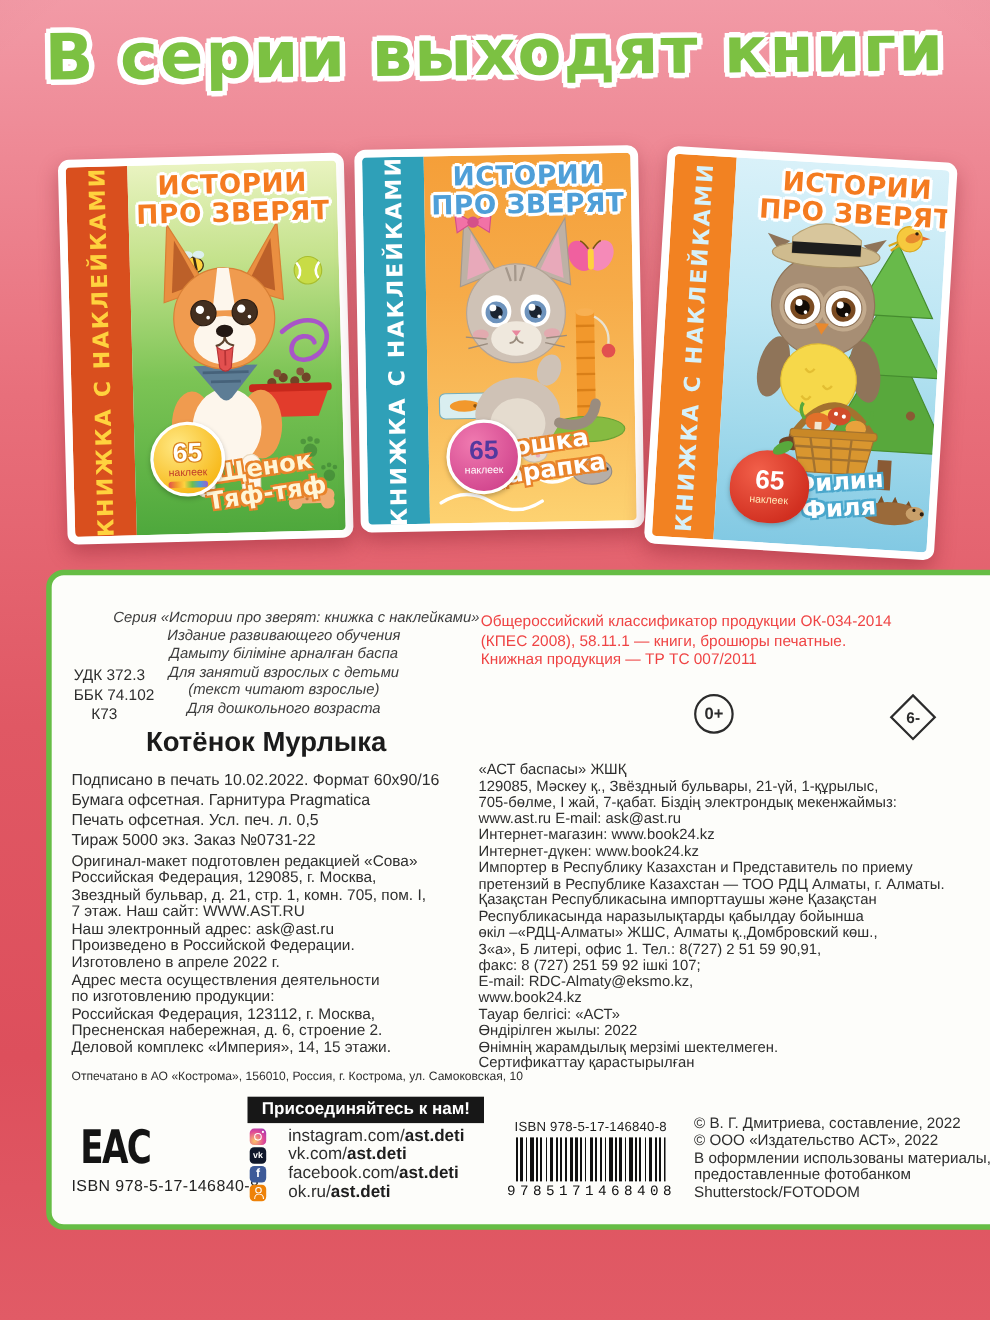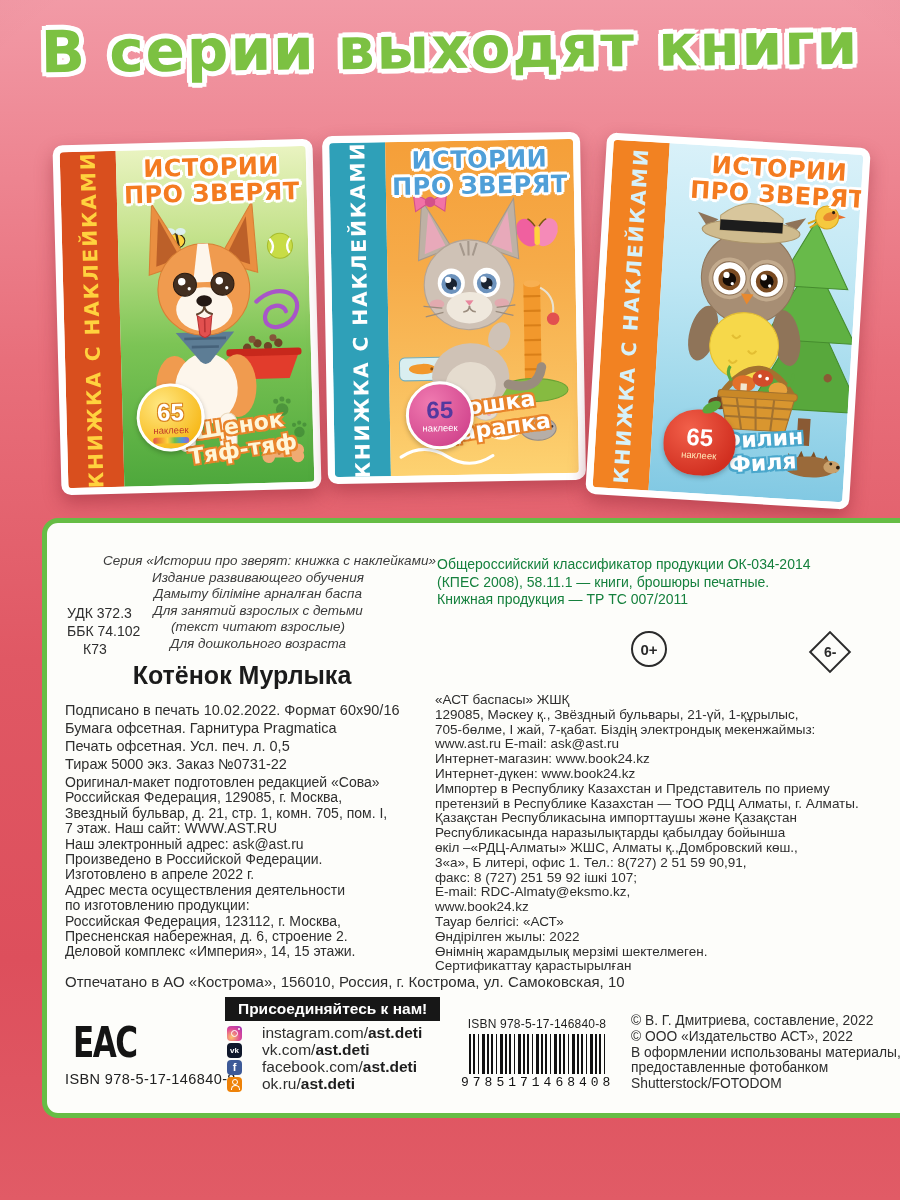--- a/index.html
+++ b/index.html
@@ -76,31 +76,31 @@
   .badge-apple .lbl{color:#ffe9b8;}
   
   .info-box{position:absolute;left:42px;top:518px;width:888px;height:600px;box-sizing:border-box;
     background:#fdfdfa;border:5px solid #66bd45;border-radius:16px;color:#333;}
   .info-box .abs{position:absolute;}
   .tline{white-space:nowrap;}
   .series-block{left:56px;top:30px;width:310px;text-align:center;font-style:italic;
     font-size:13.5px;line-height:16.5px;color:#3c3c3c;}
   .codes{left:20px;top:81px;font-size:14px;line-height:18px;color:#2e2e2e;}
   .codes .tline:nth-child(3){padding-left:16px;}
-  .classifier{left:390px;top:33px;width:425px;font-size:14px;line-height:17.5px;color:#15803d;}
+  .classifier{left:390px;top:33px;width:425px;font-size:14px;line-height:17.5px;color:#ef4444;}
   .age-badge{left:584px;top:108px;width:36px;height:36px;border:2.5px solid #2b2b2b;border-radius:50%;
     display:flex;align-items:center;justify-content:center;font-size:15px;font-weight:bold;color:#2b2b2b;box-sizing:border-box;}
   .age-diamond{left:768px;top:114px;width:30px;height:30px;border:2.5px solid #2b2b2b;transform:rotate(45deg);
     display:flex;align-items:center;justify-content:center;box-sizing:border-box;}
   .age-diamond span{transform:rotate(-45deg);font-size:14px;font-weight:bold;color:#2b2b2b;}
   .imprint-title{left:20px;top:138px;width:350px;text-align:center;font-size:25px;font-weight:bold;color:#1b1b1b;}
   .print-info{left:18px;top:178px;font-size:14.5px;line-height:18px;color:#2e2e2e;}
   .maker-info{left:18px;top:252px;font-size:14px;line-height:15.4px;color:#2e2e2e;}
   .kz-info{left:388px;top:170px;width:430px;font-size:13.5px;line-height:14.8px;color:#2e2e2e;}
-  .printed-at{left:18px;top:450px;font-size:15px;color:#2e2e2e;white-space:nowrap;}
+  .printed-at{left:18px;top:450px;font-size:11px;color:#2e2e2e;white-space:nowrap;}
   .eac-mark{left:26px;top:494px;width:92px;font-size:42px;font-weight:900;letter-spacing:-2px;color:#141414;
     transform:scaleX(.74);transform-origin:left top;font-family:"DejaVu Sans",sans-serif;line-height:52px;}
   .isbn-left{left:18px;top:548px;font-size:14.5px;letter-spacing:.4px;color:#222;}
   .join-banner{left:178px;top:474px;background:#171717;color:#fff;font-weight:bold;font-size:15.5px;
     padding:3px 13px;white-space:nowrap;}
   .socials{left:180px;top:502px;}
   .social-row{display:flex;align-items:center;gap:20px;height:16px;margin-bottom:1px;font-size:15.5px;color:#2e2e2e;}
   .social-row b{font-weight:bold;color:#1d1d1d;}
   .sicon{width:15px;height:15px;border-radius:4px;position:relative;flex:0 0 15px;}
   .icon-instagram{background:radial-gradient(circle at 30% 75%,#fdc468,#df4996 55%,#9b36b7 95%);}

